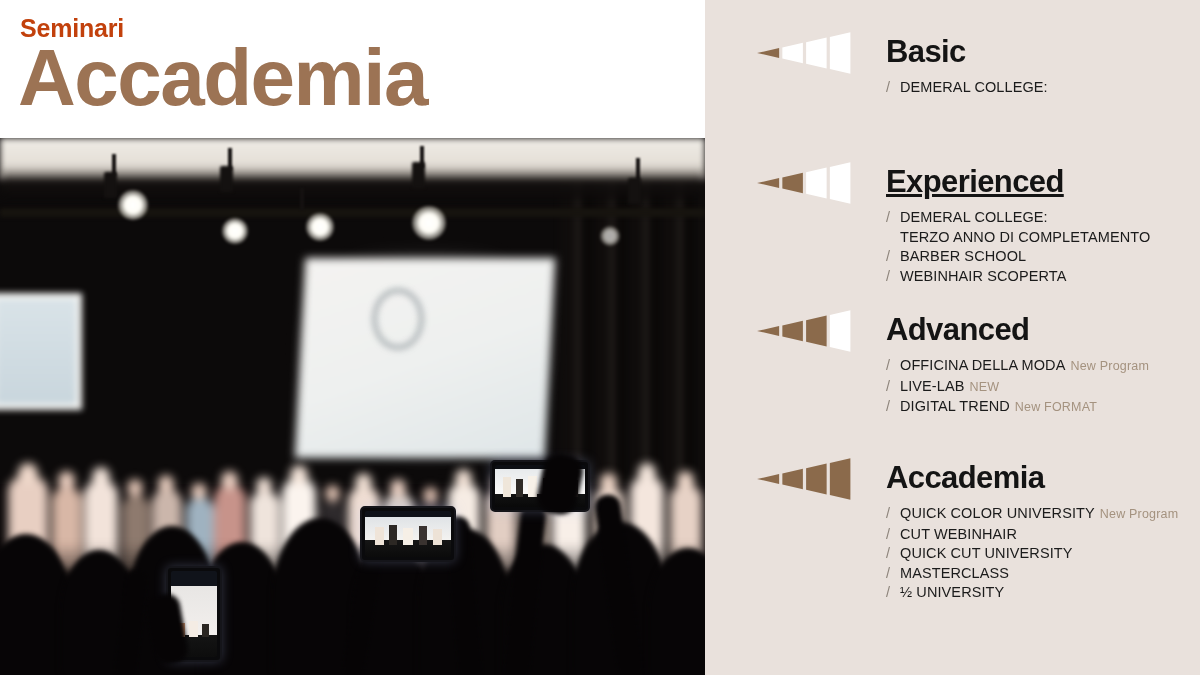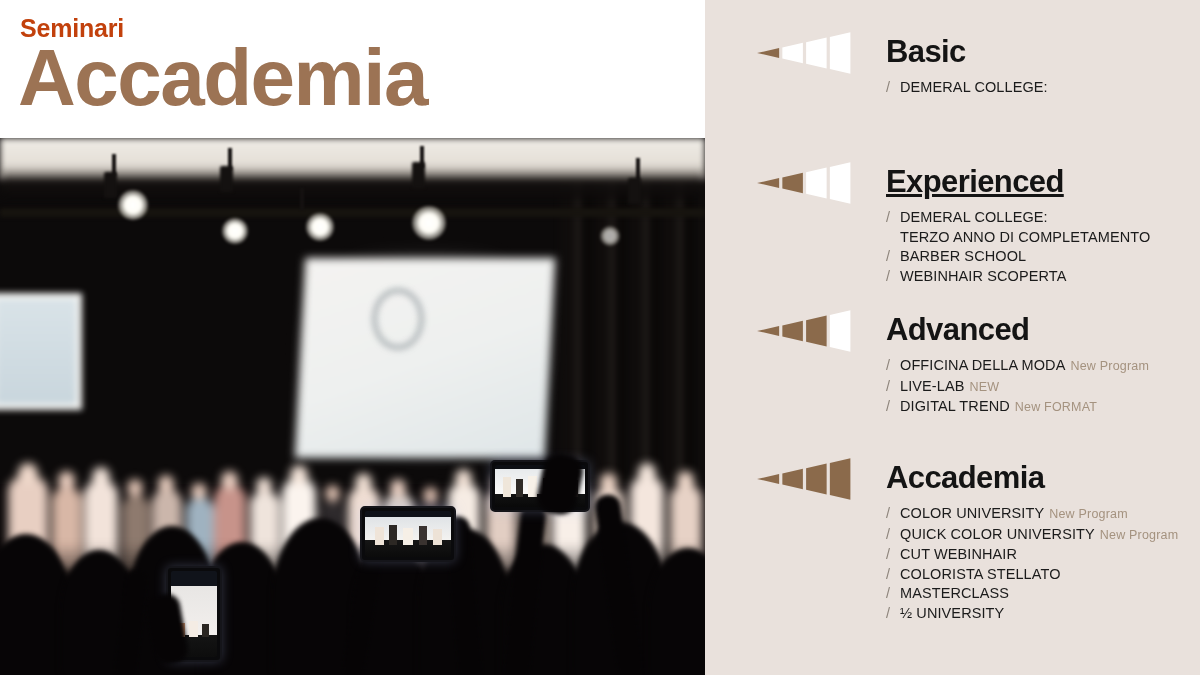--- a/index.html
+++ b/index.html
@@ -464,23 +464,22 @@
       </div>
       <div class="section" style="top: 448px;">
         <div class="arrow-wrap" style="top: 10px;"><svg width="95" height="42" viewBox="0 0 95 42">
             <polygon points="0,21 22.15,16.103684210526318 22.15,25.896315789473682 0,21" fill="#8b6a4b"></polygon>
             <polygon points="25.35,15.396315789473682 45.9,10.853684210526316 45.9,31.146315789473682 25.35,26.603684210526318" fill="#8b6a4b"></polygon>
             <polygon points="49.1,10.146315789473684 69.65,5.603684210526316 69.65,36.39631578947368 49.1,31.853684210526318" fill="#8b6a4b"></polygon>
             <polygon points="72.85,4.896315789473686 93.4,0.35368421052631405 93.4,41.64631578947369 72.85,37.10368421052631" fill="#8b6a4b"></polygon>
           </svg></div>
         <div class="sec-title" style="top: 14px;">Accademia</div>
         <ul class="sec-list" style="top: 56px;">
-          <li><span class="slash">/</span><span>COLOR UNIVERSITY</span><span class="badge">New Program</span></li>
           <li><span class="slash">/</span><span>QUICK COLOR UNIVERSITY</span><span class="badge">New Program</span></li>
           <li><span class="slash">/</span><span>CUT WEBINHAIR</span></li>
-          <li><span class="slash">/</span><span>COLORISTA STELLATO</span></li>
+          <li><span class="slash">/</span><span>QUICK CUT UNIVERSITY</span></li>
           <li><span class="slash">/</span><span>MASTERCLASS</span></li>
           <li><span class="slash">/</span><span>½ UNIVERSITY</span></li>
         </ul>
       </div>
     </div>
 
 </div>
 
 </body></html>

